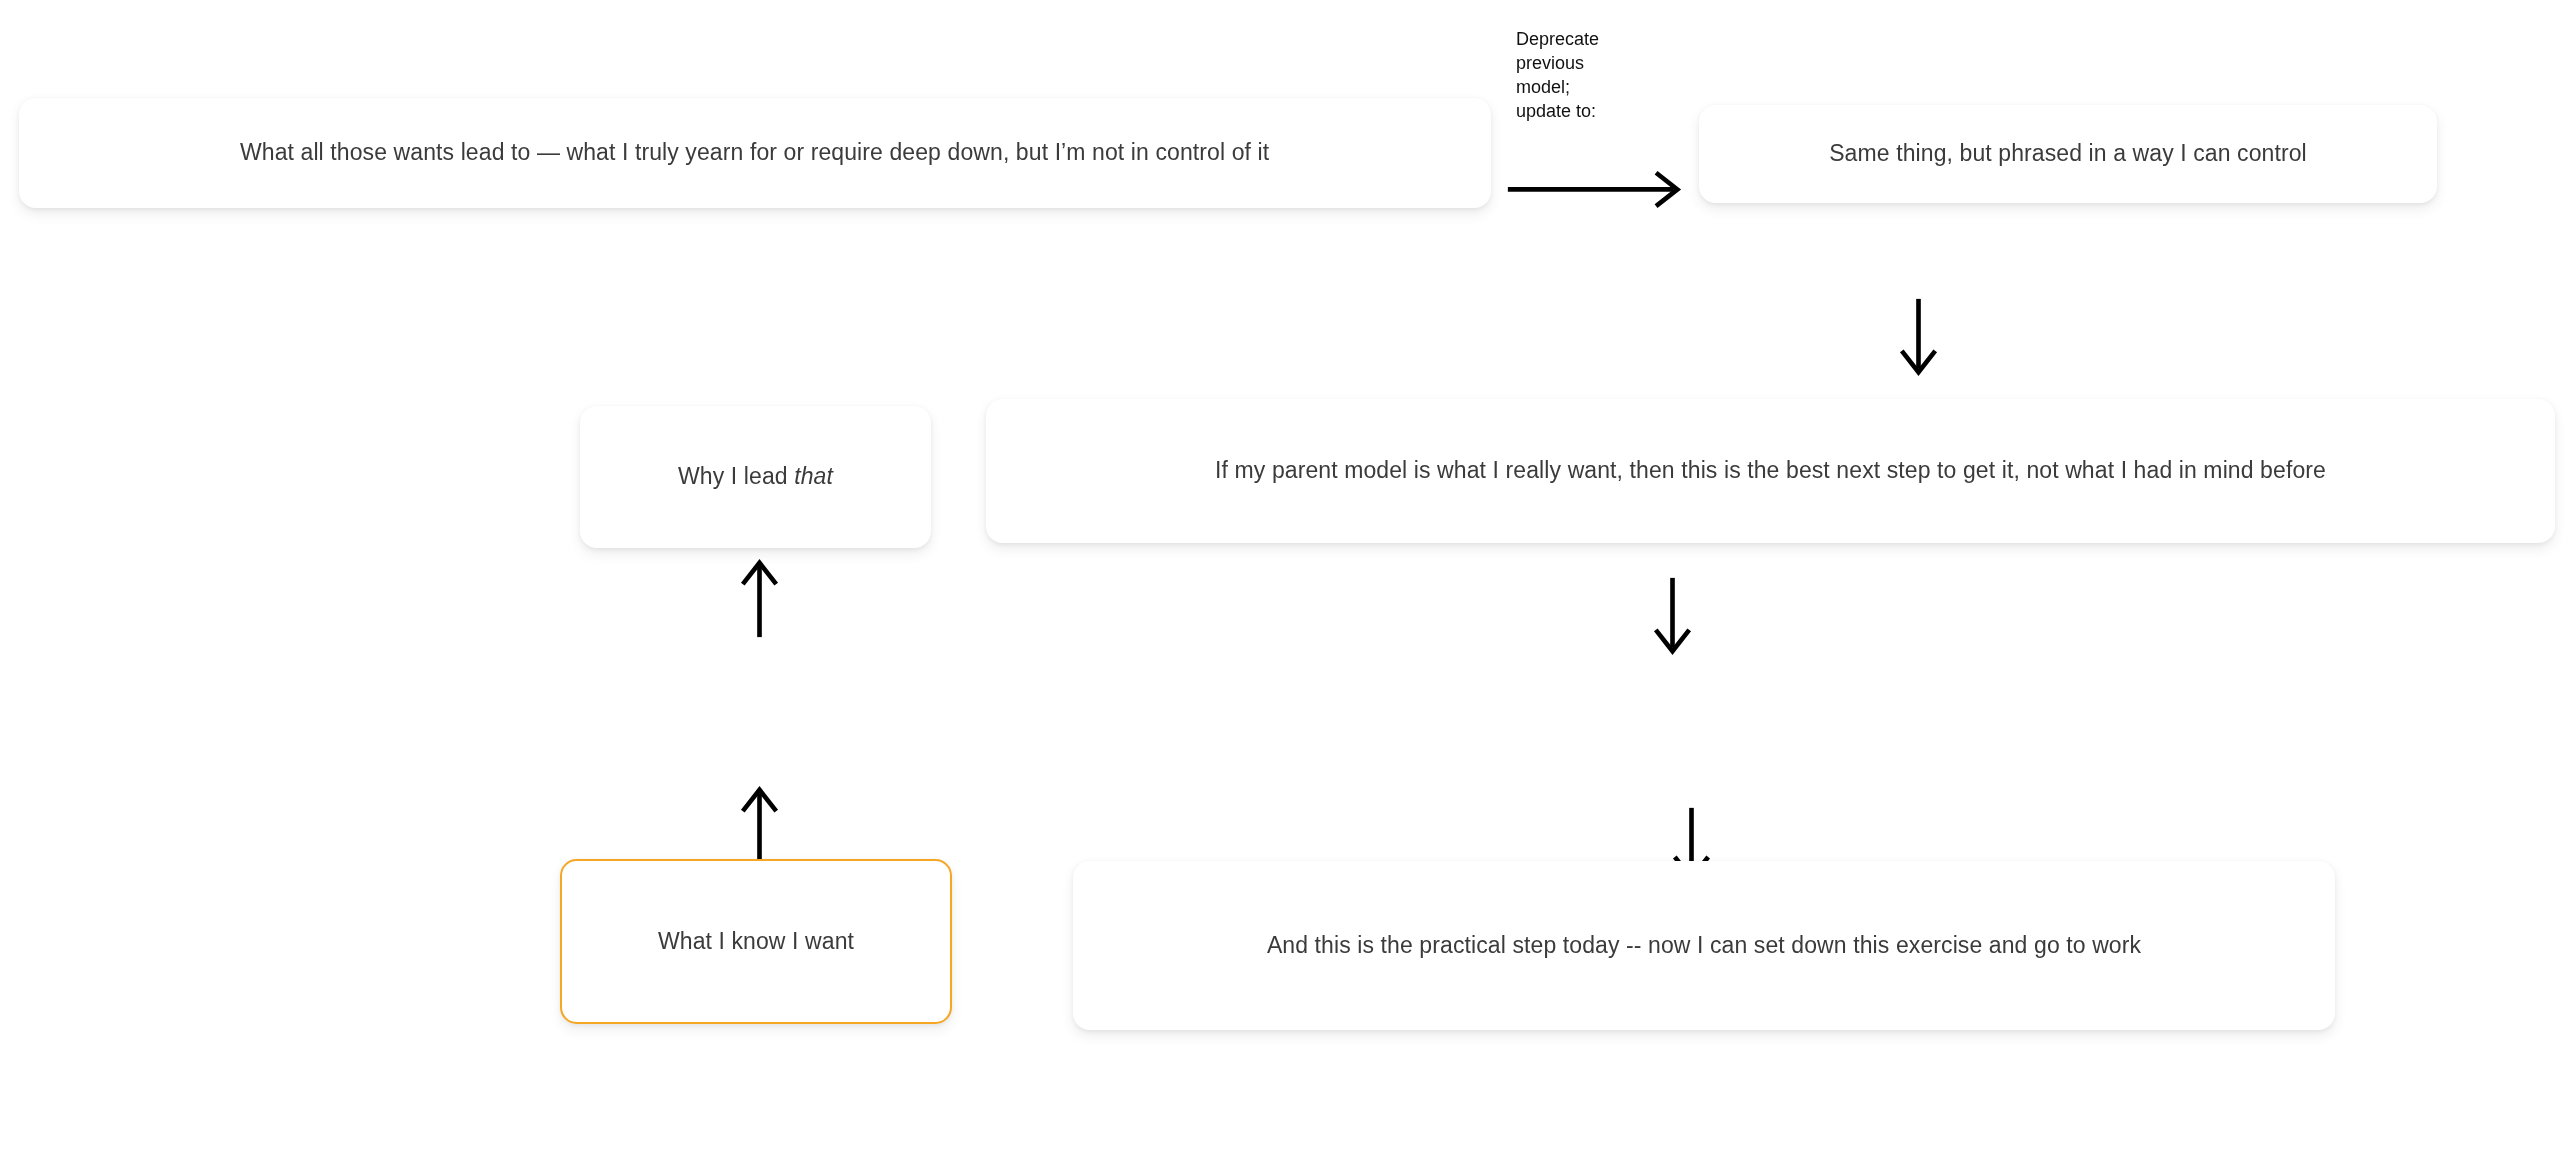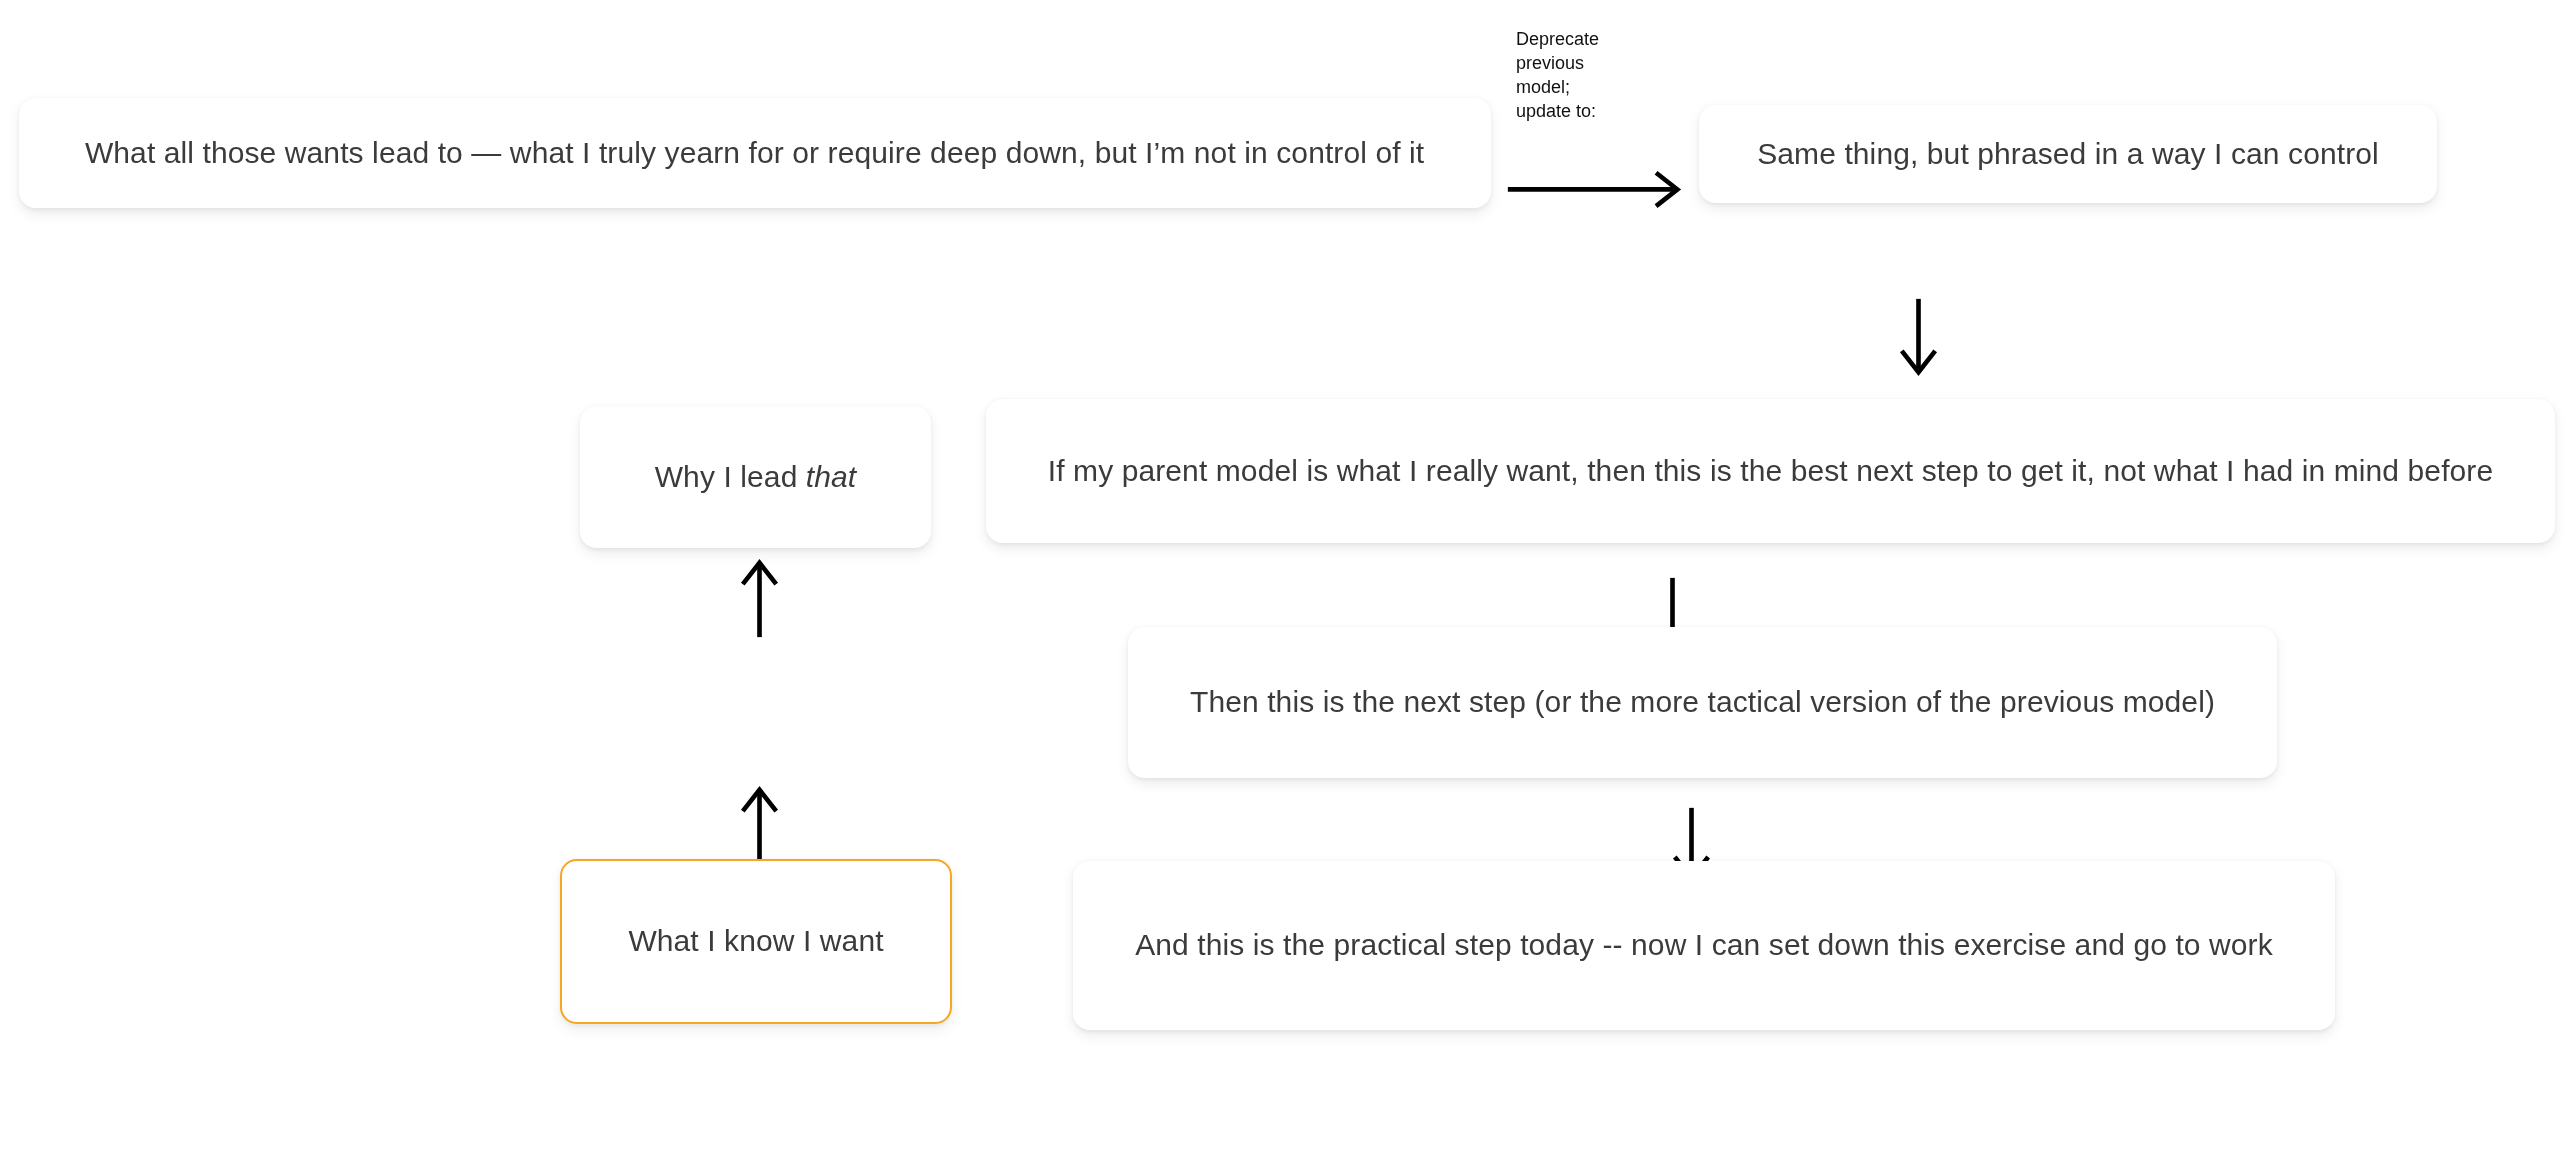--- a/index.html
+++ b/index.html
@@ -30,21 +30,21 @@
                 0 1.9px 4.6px rgba(0,0,0,0.055);
     display: flex;
     align-items: center;
     justify-content: center;
     text-align: center;
     padding: 9.3px 26px;
   }
   .node .node-text {
     display: block;
     color: #3b3b3b;
-    font-size: 30px;
+    font-size: 23px;
     line-height: 1.35;
     letter-spacing: 0.1px;
     white-space: nowrap;
   }
   .node.highlight {
     border: 2.8px solid #f5a623;
     box-shadow: 0 5.6px 13px rgba(0,0,0,0.065),
                 0 1.9px 4.6px rgba(0,0,0,0.05);
   }
   .node .em {
@@ -126,23 +126,20 @@
   </div>
 
   <div class="arrow" id="arrow-bestnext-down" style="left:1653px; top:576px; width:39px; height:79px;">
     <svg width="39" height="79" viewBox="0 0 42 85" aria-hidden="true">
       <line x1="21" y1="2" x2="21" y2="77"></line>
       <path d="M 3 58 L 21 81 L 39 58"></path>
     </svg>
   </div>
 
 
-  <div class="node" id="node-tactical-step" style="left:1128px; top:627px; width:1149px; height:151px;">
-    <span class="node-text">Then this is the next step (or the more tactical version of the previous model)</span>
-  </div>
 
   <div class="arrow" id="arrow-known-to-whyit" style="left:740px; top:787px; width:39px; height:79px;">
     <svg width="39" height="79" viewBox="0 0 42 85" aria-hidden="true">
       <line x1="21" y1="83" x2="21" y2="7"></line>
       <path d="M 3 26 L 21 3 L 39 26"></path>
     </svg>
   </div>
 
   <div class="arrow" id="arrow-tactical-down" style="left:1672px; top:806px; width:39px; height:76px;">
     <svg width="39" height="76" viewBox="0 0 42 82" aria-hidden="true">

